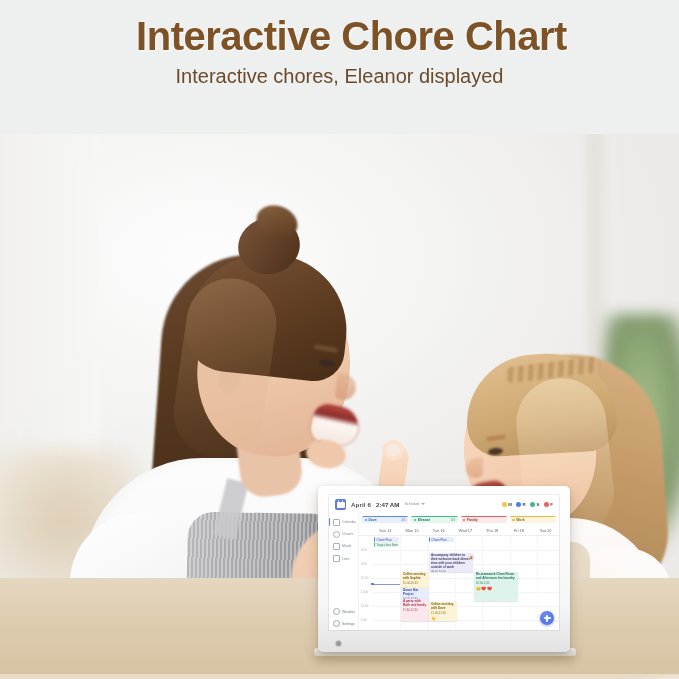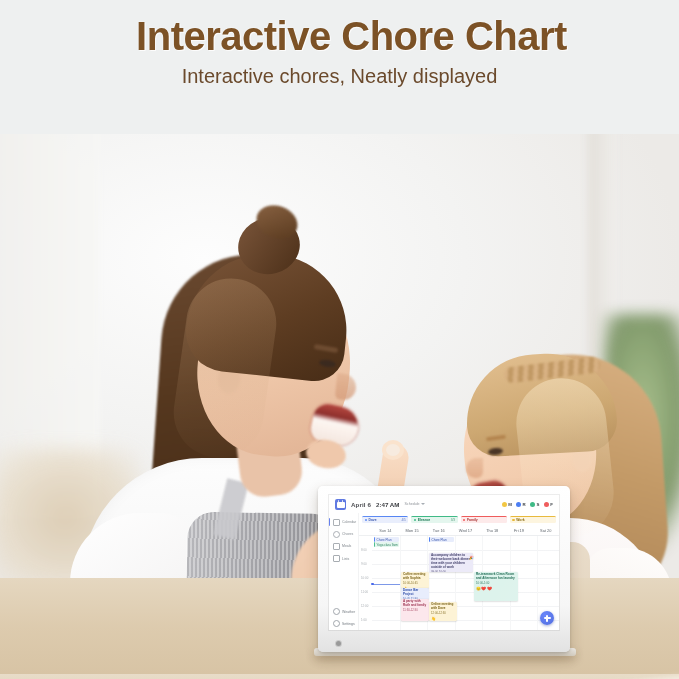--- a/index.html
+++ b/index.html
@@ -429,17 +429,17 @@
           </div>
         </div>
       </div>
     </div>
     <div class="glare"></div>
   </div>
 
   <div class="hdr">
     <div class="hdr-title">Interactive Chore Chart</div>
     <div class="hdr-sub">
-      <span class="l1">Interactive chores, Neatly displayed</span>
+      <span class="l1">Interactive chores, Eleanor displayed</span>
     </div>
   </div>
 
 </div>
 
 </body></html>

